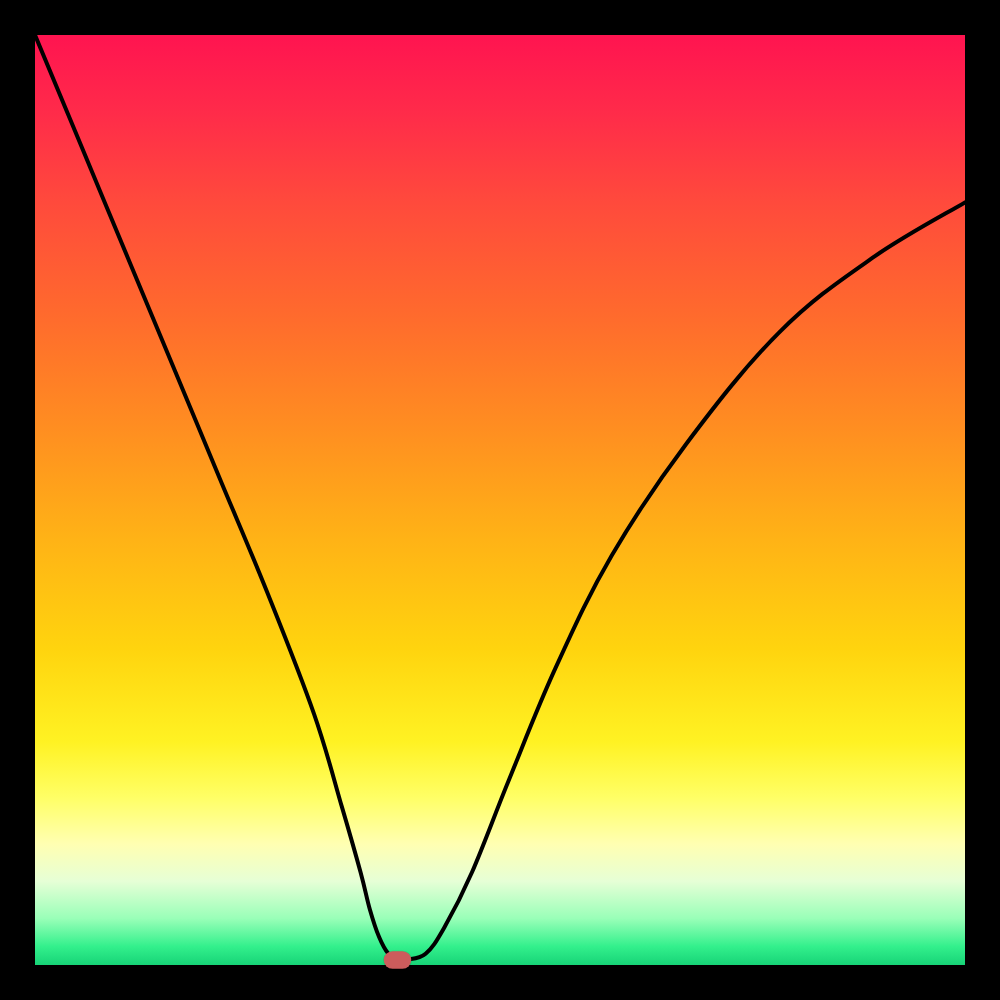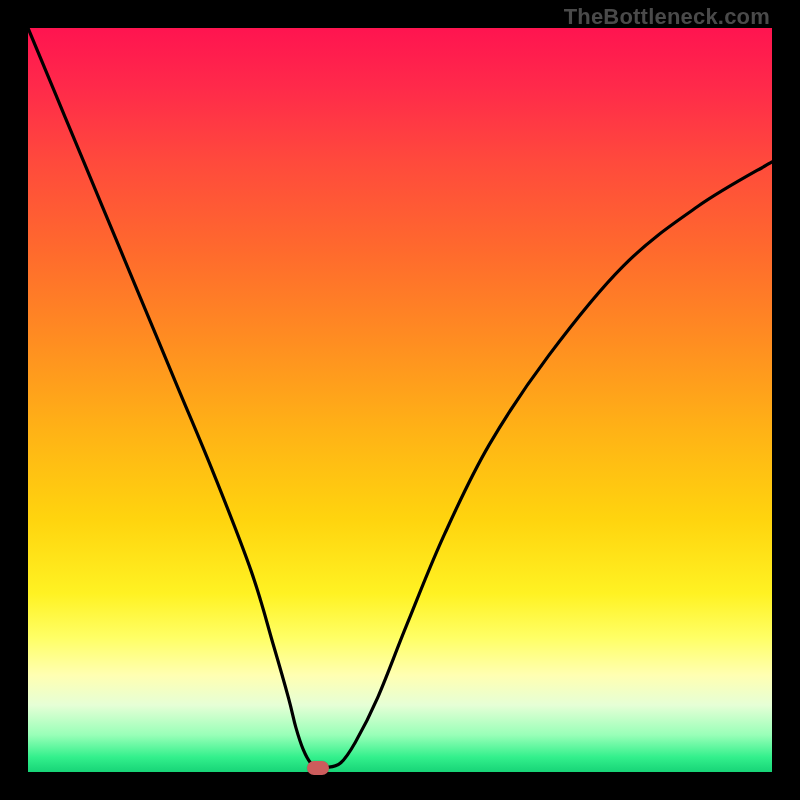--- a/index.html
+++ b/index.html
@@ -61,20 +61,19 @@
     background: #cc5c5c;
     border-radius: 7px;
     transform: translate(-50%, -50%);
     box-shadow: 0 0 0 0.5px rgba(0,0,0,0.1);
   }
 </style>
 </head>
 <body>
 
 <div class="frame">
-  <div class="watermark">TheBottleneck.com</div>
   <div class="plot-area">
     <svg class="curve" viewBox="0 0 744 744" preserveAspectRatio="none">
       <path id="curve-path" fill="none" stroke="#000" stroke-width="3.2" stroke-linecap="round" stroke-linejoin="round" d="M 0.00 0.00 C 6.70 16.07, 23.81 57.14, 37.20 89.28 C 50.59 121.42, 61.01 146.42, 74.40 178.56 C 87.79 210.70, 98.21 235.70, 111.60 267.84 C 124.99 299.98, 135.41 324.98, 148.80 357.12 C 162.19 389.26, 172.61 412.92, 186.00 446.40 C 199.39 479.88, 212.49 512.32, 223.20 543.12 C 233.91 573.92, 238.82 594.75, 245.52 617.52 C 252.22 640.29, 256.38 654.87, 260.40 669.60 C 264.42 684.33, 265.16 689.99, 267.84 699.36 C 270.52 708.73, 272.60 715.25, 275.28 721.68 C 277.96 728.11, 280.04 731.86, 282.72 735.07 C 285.40 738.29, 287.48 738.73, 290.16 739.54 C 292.84 740.34, 293.58 740.34, 297.60 739.54 C 301.62 738.73, 307.12 739.63, 312.48 735.07 C 317.84 730.52, 320.66 726.02, 327.36 714.24 C 334.06 702.46, 340.31 691.03, 349.68 669.60 C 359.05 648.17, 367.39 624.66, 379.44 595.20 C 391.49 565.74, 401.91 538.06, 416.64 505.92 C 431.37 473.78, 442.53 448.78, 461.28 416.64 C 480.03 384.50, 496.69 359.50, 520.80 327.36 C 544.91 295.22, 568.42 264.86, 595.20 238.08 C 621.98 211.30, 642.82 197.31, 669.60 178.56 C 696.38 159.81, 730.61 141.96, 744.00 133.92"></path>
     </svg>
     <div id="marker" class="marker" style="left: 290.16px; top: 739.536px; background: rgb(204, 92, 92);"></div>
   </div>
 </div>
 
 </body></html>

